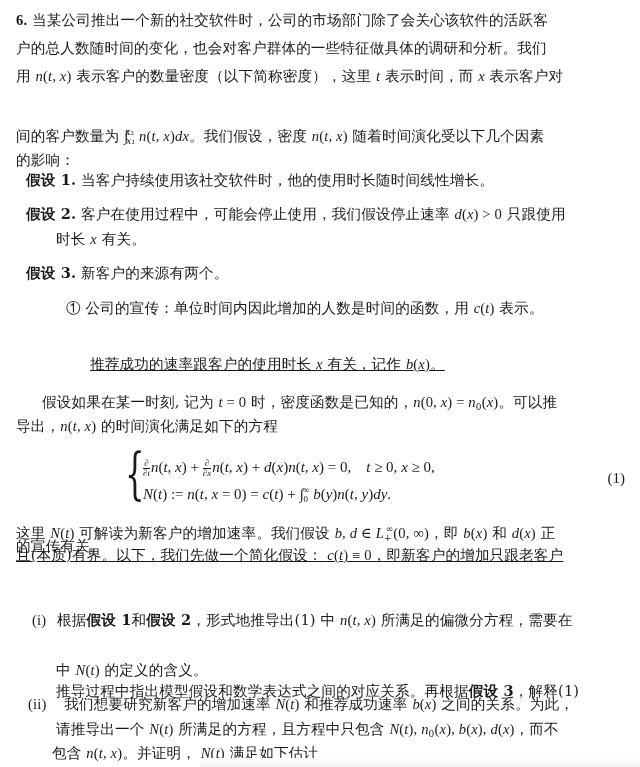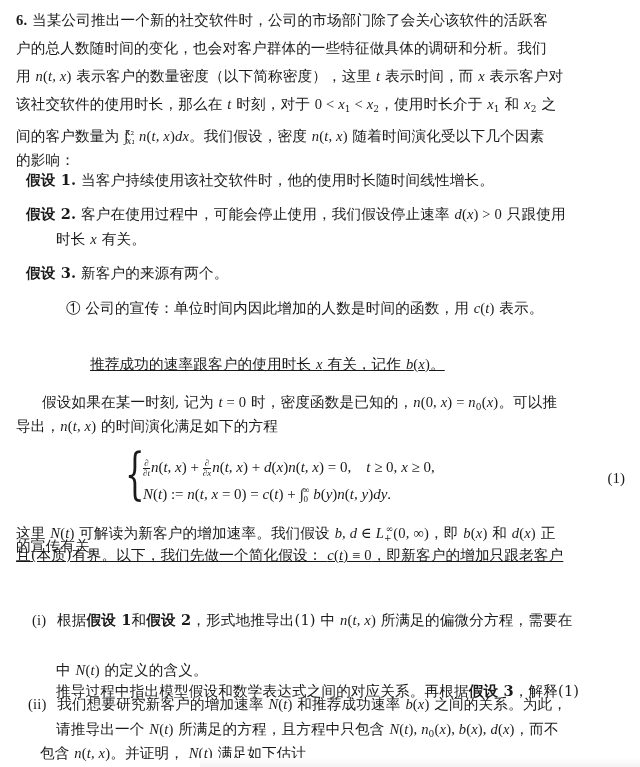--- a/index.html
+++ b/index.html
@@ -31,21 +31,20 @@
 <body>
 
 <div class="page">
 
   <div class="line" style="left:16px; top:10px;">
     <span class="b r">6.</span>
     <span>当某公司推出一个新的社交软件时，公司的市场部门除了会关心该软件的活跃客</span>
   </div>
   <div class="line" style="left:16px; top:38px;">户的总人数随时间的变化，也会对客户群体的一些特征做具体的调研和分析。我们</div>
   <div class="line" style="left:16px; top:66px;">用 <span class="m">n</span><span class="r">(</span><span class="m">t, x</span><span class="r">)</span> 表示客户的数量密度（以下简称密度），这里 <span class="m">t</span> 表示时间，而 <span class="m">x</span> 表示客户对</div>
-  <div class="line" style="left:16px; top:94px;">该社交软件的使用时长，那么在 <span class="m">t</span> 时刻，对于 <span class="r">0 &lt; </span><span class="m">x</span><span class="subr">1</span><span class="r"> &lt; </span><span class="m">x</span><span class="subr">2</span>，使用时长介于 <span class="m">x</span><span class="subr">1</span> 和 <span class="m">x</span><span class="subr">2</span> 之</div>
   <div class="line" style="left:16px; top:122px;">间的客户数量为 <span class="int r">∫</span><span class="sub" style="margin-left:-2px;">x₁</span><span class="sup" style="margin-left:-10px;">x₂</span> <span class="m">n</span><span class="r">(</span><span class="m">t, x</span><span class="r">)</span><span class="m">dx</span>。我们假设，密度 <span class="m">n</span><span class="r">(</span><span class="m">t, x</span><span class="r">)</span> 随着时间演化受以下几个因素</div>
   <div class="line" style="left:16px; top:150px;">的影响：</div>
 
   <div class="line" style="left:26px; top:170px;">
     <span class="b">假设 1.</span>
     <span>当客户持续使用该社交软件时，他的使用时长随时间线性增长。</span>
   </div>
 
   <div class="line" style="left:26px; top:204px;text-align:center;">
     <span class="b">假设 2.</span>
@@ -83,19 +82,19 @@
 
   <div class="line" style="left:32px; top:610px;">
     <span class="r">(i)</span>
     <span style="margin-left:6px;">根据<span class="b">假设 1</span>和<span class="b">假设 2</span>，形式地推导出(1) 中 <span class="m">n</span><span class="r">(</span><span class="m">t, x</span><span class="r">)</span> 所满足的偏微分方程，需要在</span>
   </div>
   <div class="line" style="left:56px; top:635px;margin-top:46px;">推导过程中指出模型假设和数学表达式之间的对应关系。再根据<span class="b">假设 3</span>，解释(1)</div>
   <div class="line" style="left:56px; top:660px;">中 <span class="m">N</span><span class="r">(</span><span class="m">t</span><span class="r">)</span> 的定义的含义。</div>
 
   <div class="line" style="left:28px; top:694px;">
     <span class="r">(ii)</span>
-    <span style="margin-left:6px;">我们想要研究新客户的增加速率 <span class="m">N</span><span class="r">(</span><span class="m">t</span><span class="r">)</span> 和推荐成功速率 <span class="m">b</span><span class="r">(</span><span class="m">x</span><span class="r">)</span> 之间的关系。为此，</span>
+    <span style="margin-left:13px;">我们想要研究新客户的增加速率 <span class="m">N</span><span class="r">(</span><span class="m">t</span><span class="r">)</span> 和推荐成功速率 <span class="m">b</span><span class="r">(</span><span class="m">x</span><span class="r">)</span> 之间的关系。为此，</span>
   </div>
   <div class="line" style="left:56px; top:719px;">请推导出一个 <span class="m">N</span><span class="r">(</span><span class="m">t</span><span class="r">)</span> 所满足的方程，且方程中只包含 <span class="m">N</span><span class="r">(</span><span class="m">t</span><span class="r">), </span><span class="m">n</span><span class="subr">0</span><span class="r">(</span><span class="m">x</span><span class="r">), </span><span class="m">b</span><span class="r">(</span><span class="m">x</span><span class="r">), </span><span class="m">d</span><span class="r">(</span><span class="m">x</span><span class="r">)</span>，而不</div>
-  <div class="line" style="left:40px; top:743px;">包含 <span class="m">n</span><span class="r">(</span><span class="m">t, x</span><span class="r">)</span>。并证明， <span class="m">N</span><span class="r">(</span><span class="m">t</span><span class="r">)</span> 满足如下估计</div>
+  <div class="line" style="left:52px; top:743px;">包含 <span class="m">n</span><span class="r">(</span><span class="m">t, x</span><span class="r">)</span>。并证明， <span class="m">N</span><span class="r">(</span><span class="m">t</span><span class="r">)</span> 满足如下估计</div>
 
   <div class="shade"></div>
 </div>
 
 </body></html>

